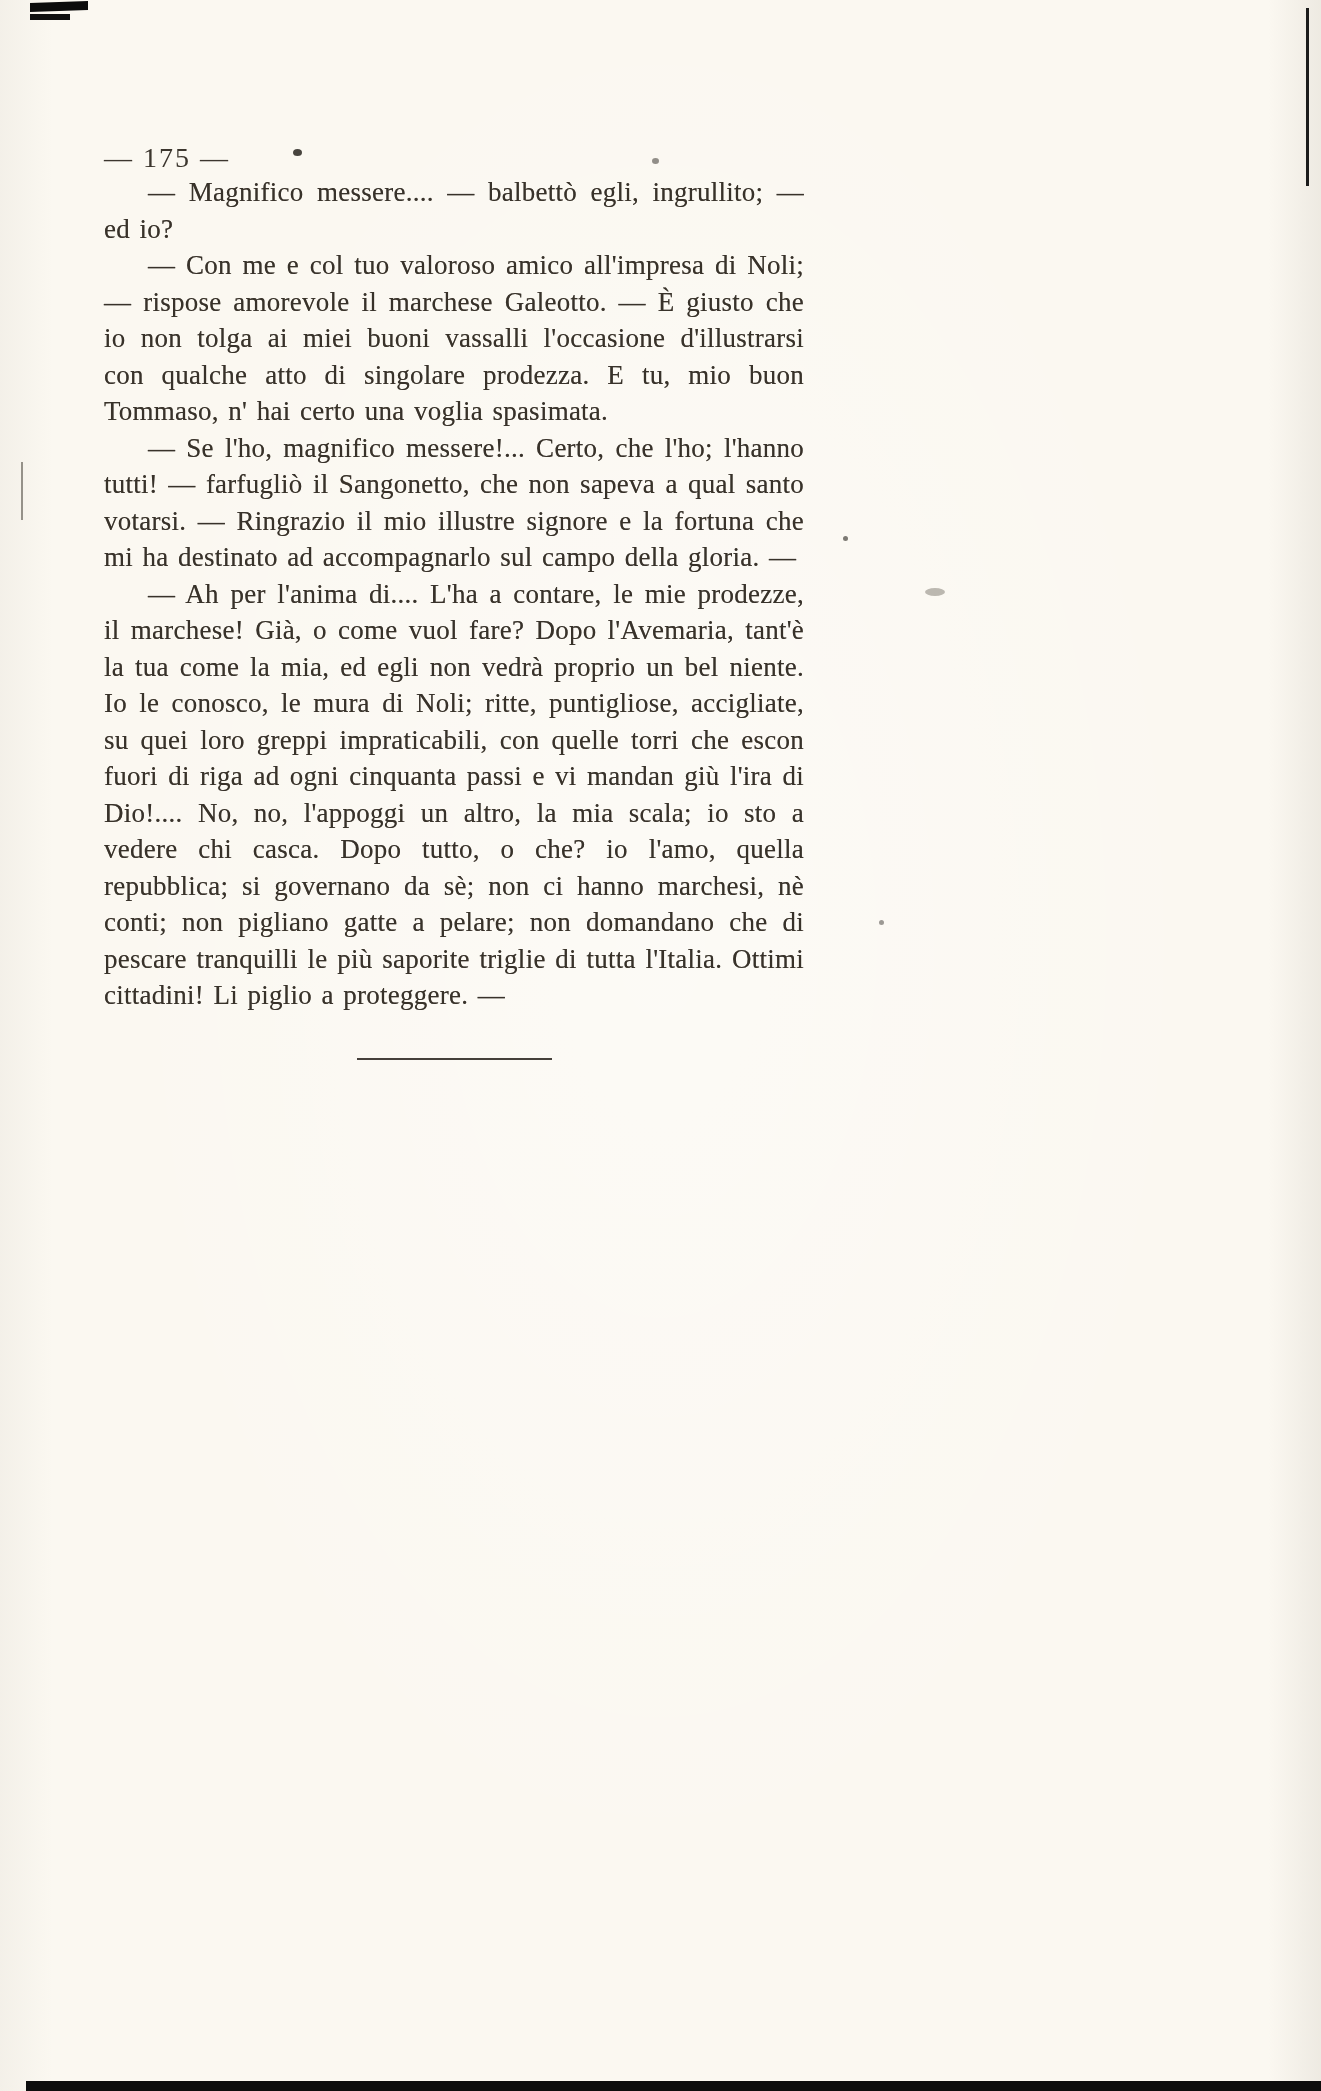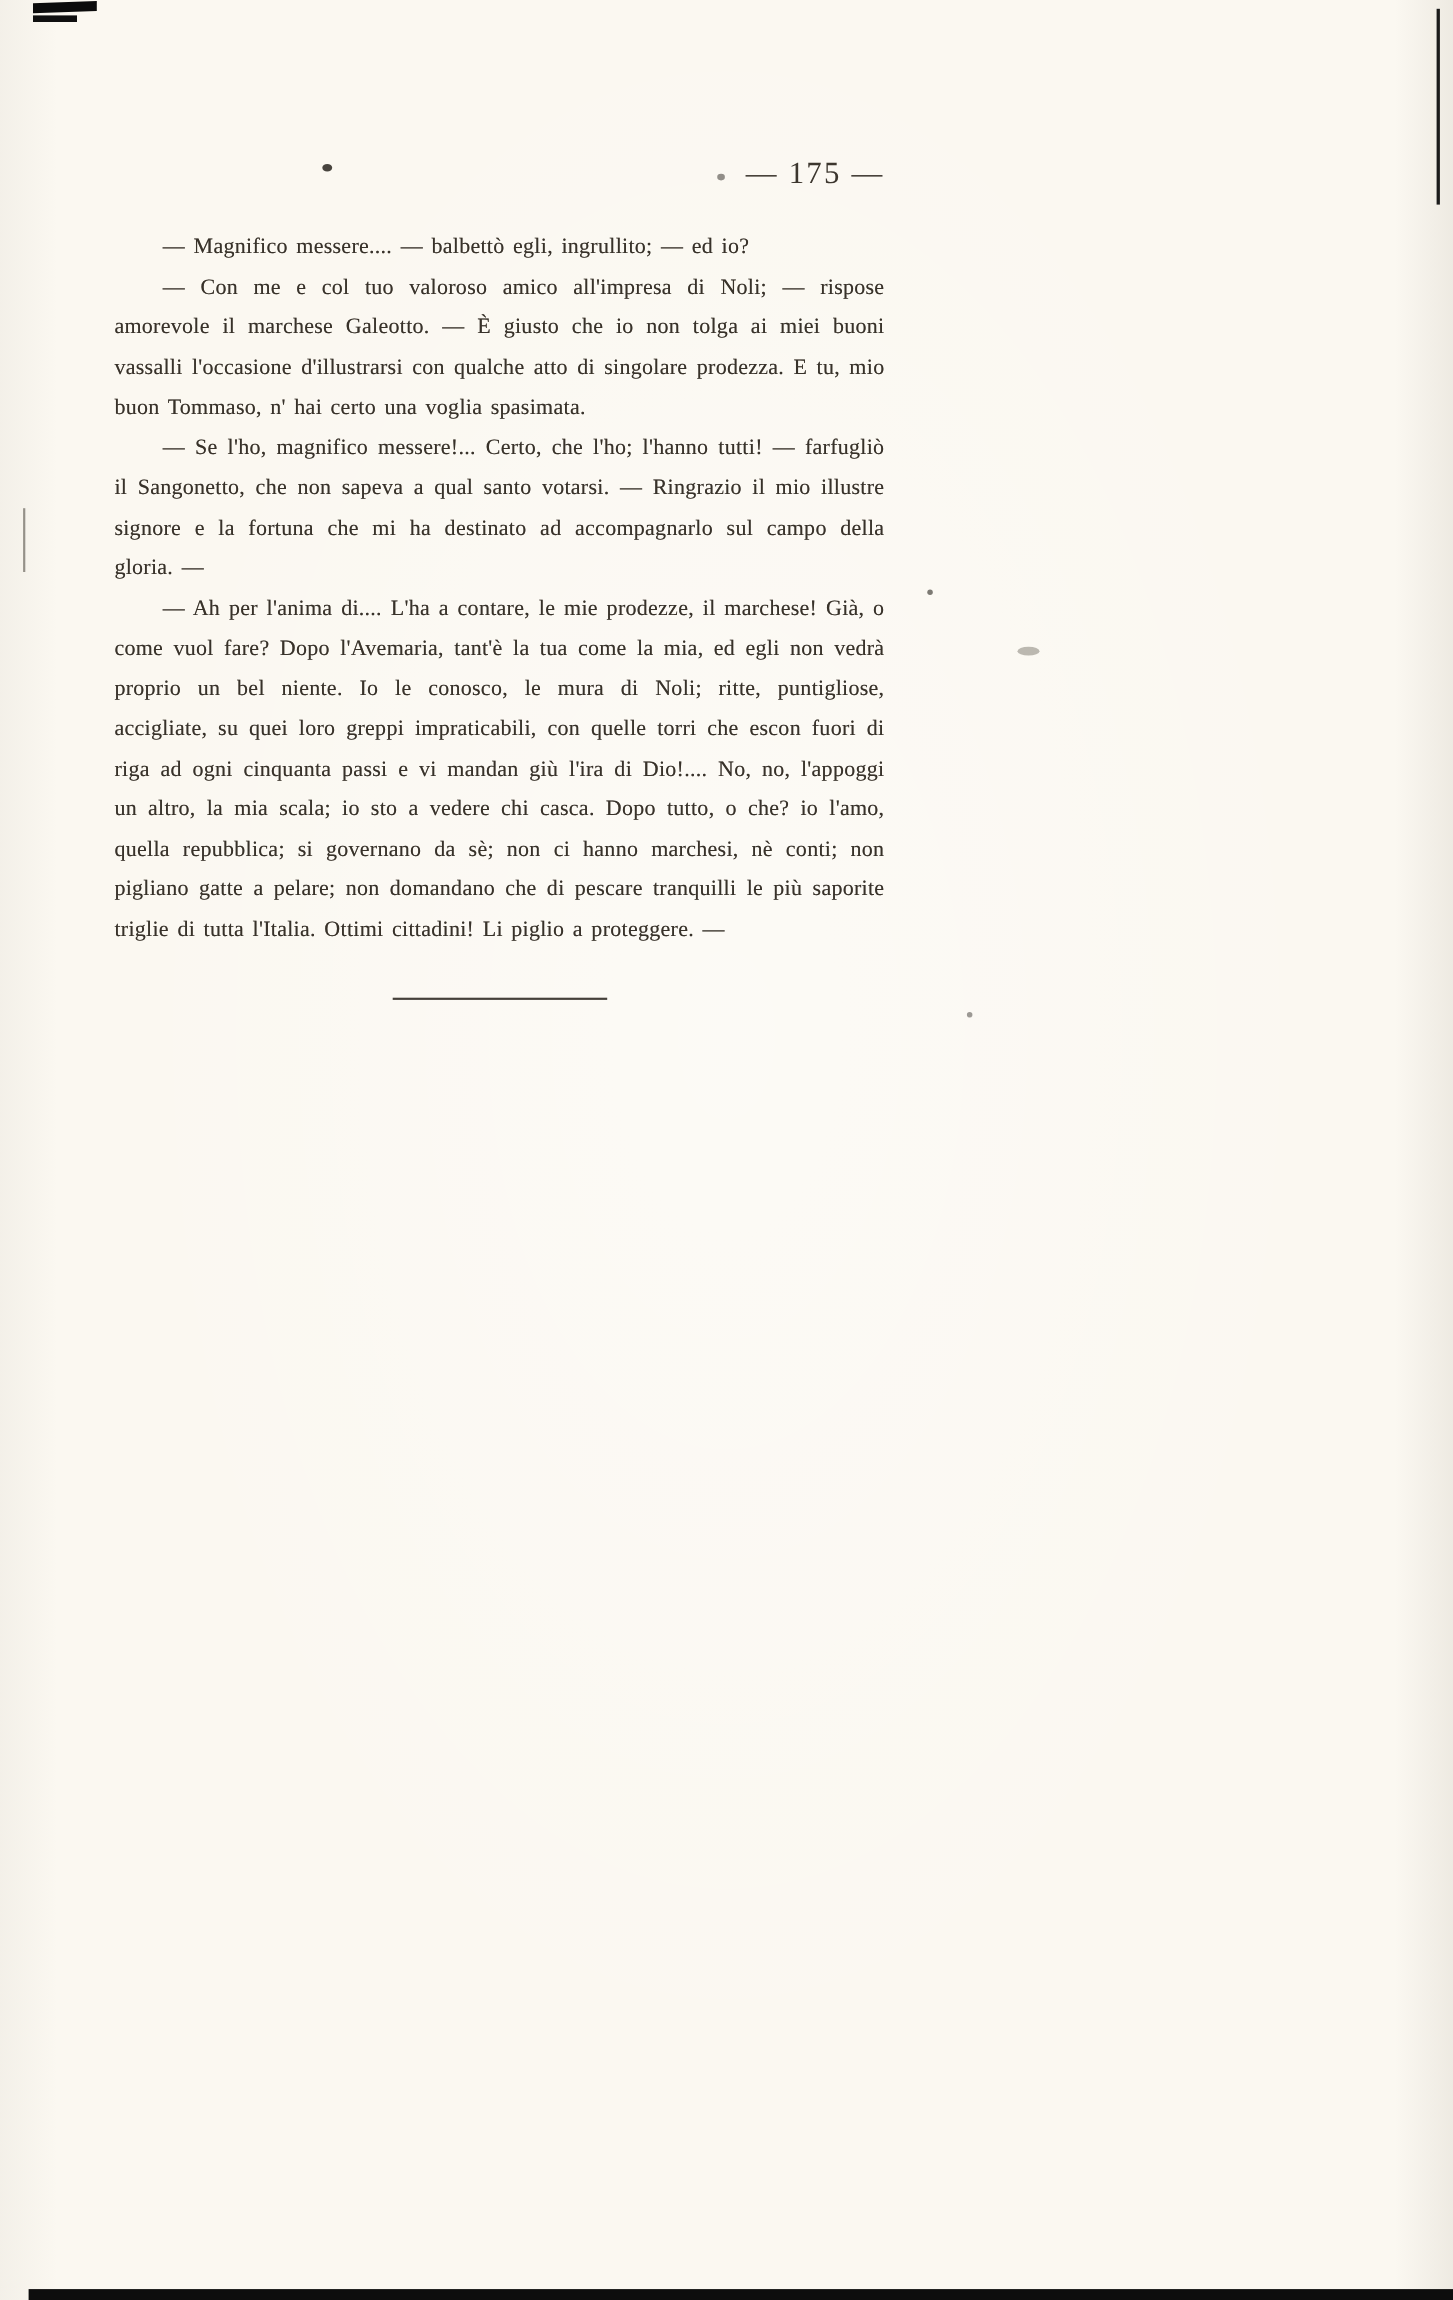--- a/index.html
+++ b/index.html
@@ -23,29 +23,29 @@
       linear-gradient(90deg, rgba(120,110,95,0.06) 0%, rgba(0,0,0,0) 4%, rgba(0,0,0,0) 96%, rgba(120,110,95,0.10) 100%),
       #fbf8f1;
   }
   .page-inner {
     position: absolute;
     left: 104px;
     top: 142px;
     width: 700px;
   }
   .page-number {
-    text-align: right;
+    text-align: left;
     font-size: 28px;
     letter-spacing: 2px;
     color: #3c362e;
-    margin-bottom: 32px;
+    margin-bottom: 0;
   }
   .text-block p {
     margin: 0;
-    font-size: 20px;
+    font-size: 27px;
     line-height: 36.5px;
     text-align: justify;
     text-indent: 44px;
     letter-spacing: 0.25px;
     word-spacing: 2.5px;
     text-shadow: 0 0 0.6px rgba(56,50,42,0.55);
   }
   .separator {
     width: 195px;
     height: 2px;

